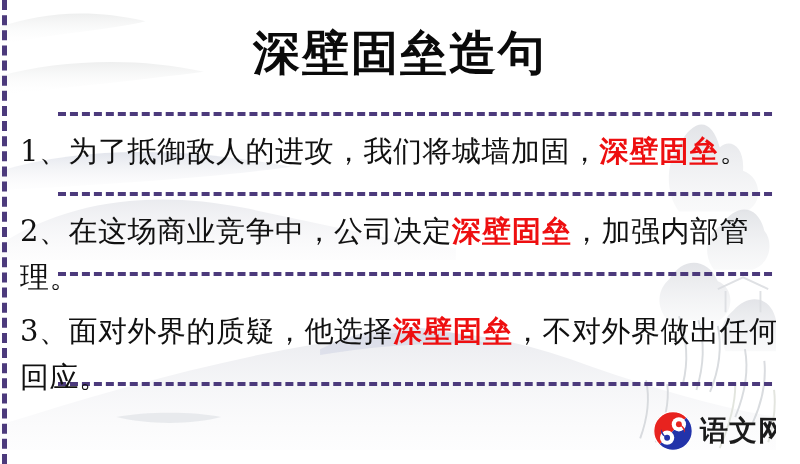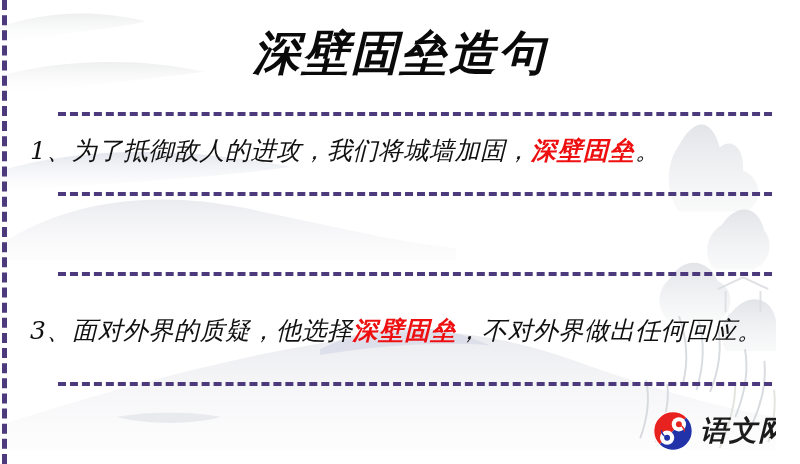--- a/index.html
+++ b/index.html
@@ -12,21 +12,20 @@
     font-family: "DejaVu Serif", "Liberation Serif", serif;
   }
 
   #page {
     position: relative;
     width: 776px;
     height: 464px;
     overflow: hidden;
     background: #ffffff;
     box-sizing: border-box;
-    font-style: italic;
   }
   #wm-layer { position:absolute; inset:0; z-index:0; pointer-events:none; }
 
   
   .frame-edge {
     position: absolute;
     top: 0;
     bottom: 0;
     width: 0;
     border-left: 5px dashed #4c3a7c;
@@ -58,23 +57,23 @@
     color: #0a0a0a;
     letter-spacing: 2px;
     font-family: "DejaVu Serif", "Liberation Serif", serif;
     z-index: 3;
     white-space: nowrap;
   }
 
   
   .sentence {
     position: absolute;
-    left: 30px;
+    left: 20px;
     width: 770px;
-    font-size: 25px;
+    font-size: 29px;
     line-height: 46px;
     color: #111111;
     font-family: "DejaVu Serif", "Liberation Serif", serif;
     z-index: 3;
     letter-spacing: 0.5px;
   }
   .sentence .idiom {
     color: #ee0f10;
     font-weight: bold;
     letter-spacing: 1px;
@@ -182,20 +181,23 @@
 
   <div class="sep" style="top:112px;"></div>
   <div class="sep" style="top:192px;"></div>
   <div class="sep" style="top:272px;"></div>
   <div class="sep" style="top:382px;"></div>
 
   <div class="sentence" style="top:128px;">
     <span>1、</span><span>为了抵御敌人的进攻，我们将城墙加固，</span><span class="idiom">深壁固垒</span><span>。</span>
   </div>
 
+  <div class="sentence" style="top:208px;">
+    <span>2、</span><span>在这场商业竞争中，公司决定</span><span class="idiom">深壁固垒</span><span>，加强内部管理。</span>
+  </div>
 
   <div class="sentence" style="top:288px;margin-top:20px;">
     <span>3、</span><span>面对外界的质疑，他选择</span><span class="idiom">深壁固垒</span><span>，不对外界做出任何回应。</span>
   </div>
 
   <div id="logo">
     <svg id="logo-mark" viewBox="0 0 100 100">
 
       <path d="M50 4 A46 46 0 0 0 17.5 82.5 Z" fill="#e8231f"></path>
       <path d="M50 4 A46 46 0 0 1 82.5 82.5 L17.5 82.5 A46 46 0 0 1 50 4 Z" fill="#ffffff"></path>

